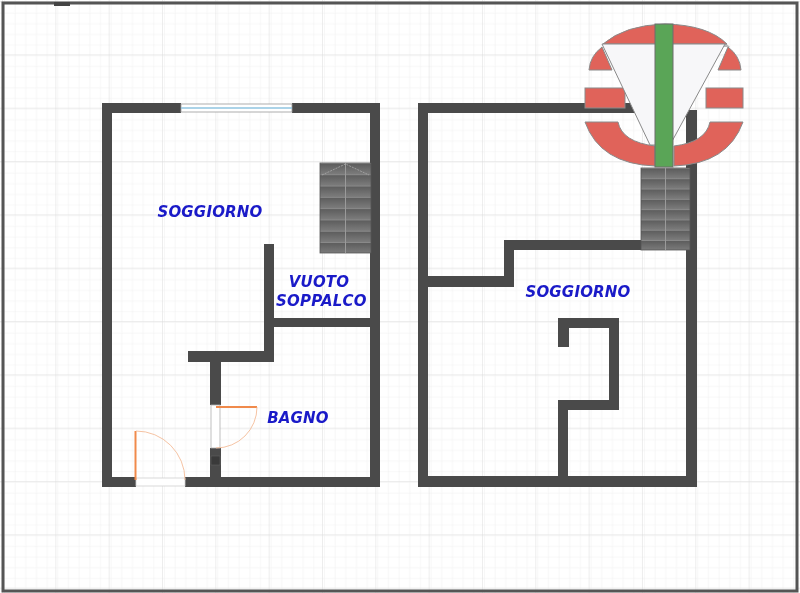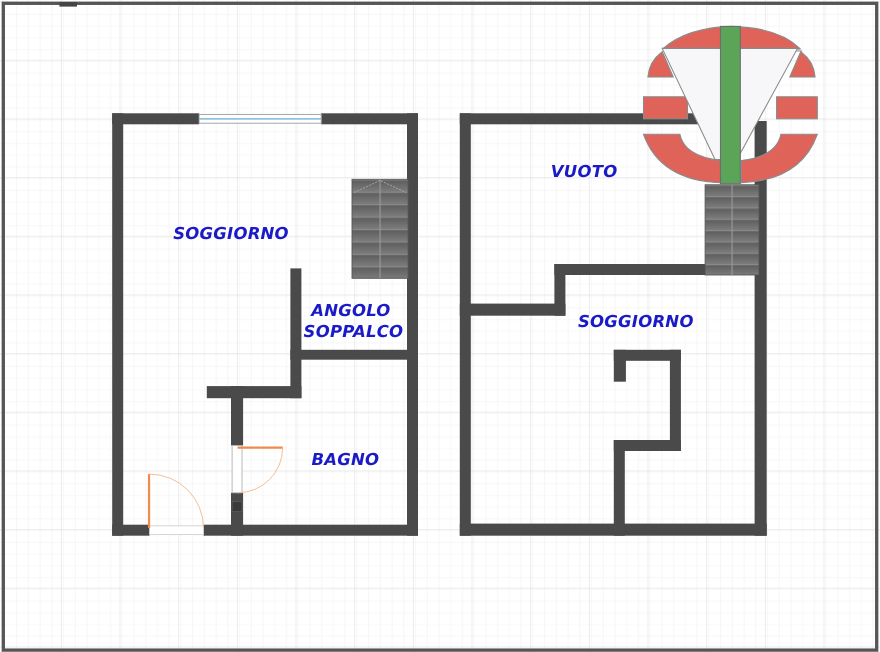--- a/index.html
+++ b/index.html
@@ -141,24 +141,23 @@
     <path d="M 602 44 L 725 44 L 670 145 L 650 145 Z" fill="#f7f7f9" stroke="#8a8a8a" stroke-width="1"></path>
 
     <rect x="655" y="24" width="18" height="143" fill="#5aa557" stroke="#6d6d6d" stroke-width="1"></rect>
   </g>
 </svg>
 
 <div class="room-label" style="left:150px; top:203px; width:120px;font-style:italic;">
   <div>SOGGIORNO</div>
 </div>
 <div class="room-label" style="left:276px; top:273px; width:86px;">
-  <div>ANGOLO</div>
+  <div>VUOTO</div>
   <div>SOPPALCO</div>
 </div>
-<div class="room-label" style="left:272px; top:409px; width:84px;">
+<div class="room-label" style="left:256px; top:409px; width:84px;">
   <div>BAGNO</div>
 </div>
 <div class="room-label" style="left:456px; top:146px; width:142px; line-height:20px;">
-  <div style="padding-left:8px;">VUOTO</div>
 </div>
 <div class="room-label" style="left:525px; top:283px; width:106px;">
   <div>SOGGIORNO</div>
 </div>
 
 </body></html>

